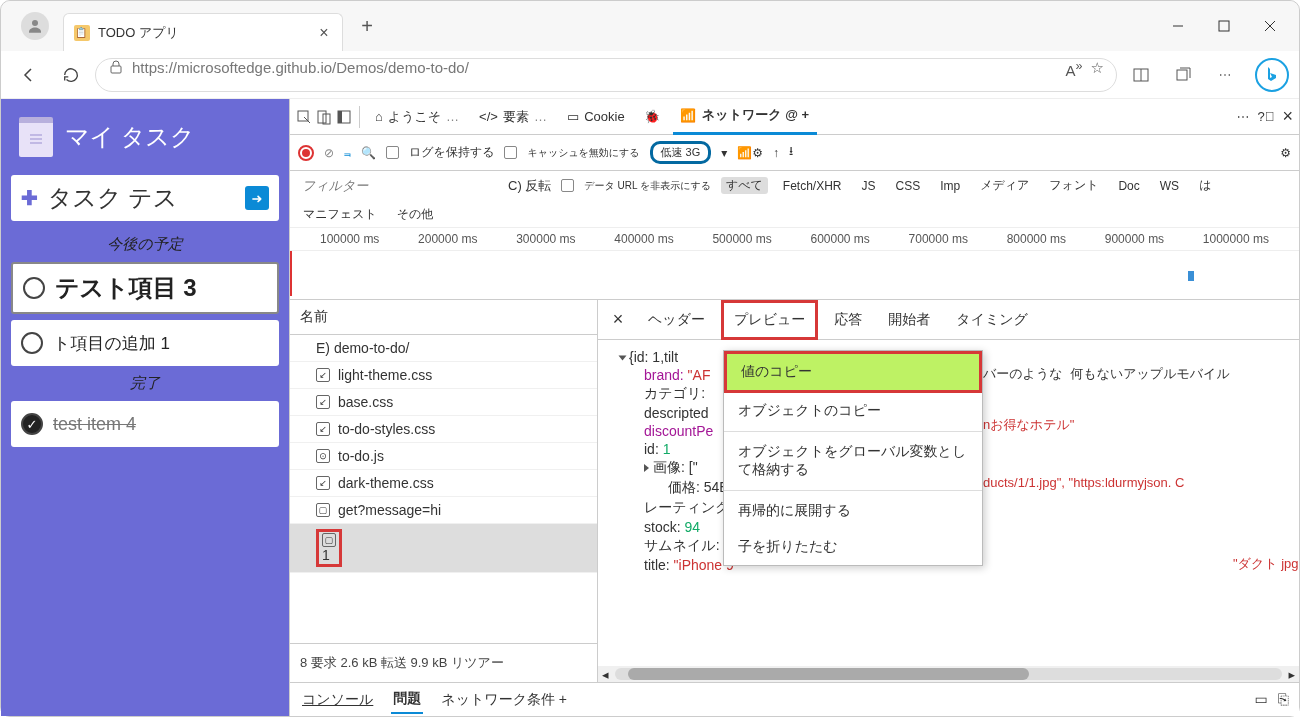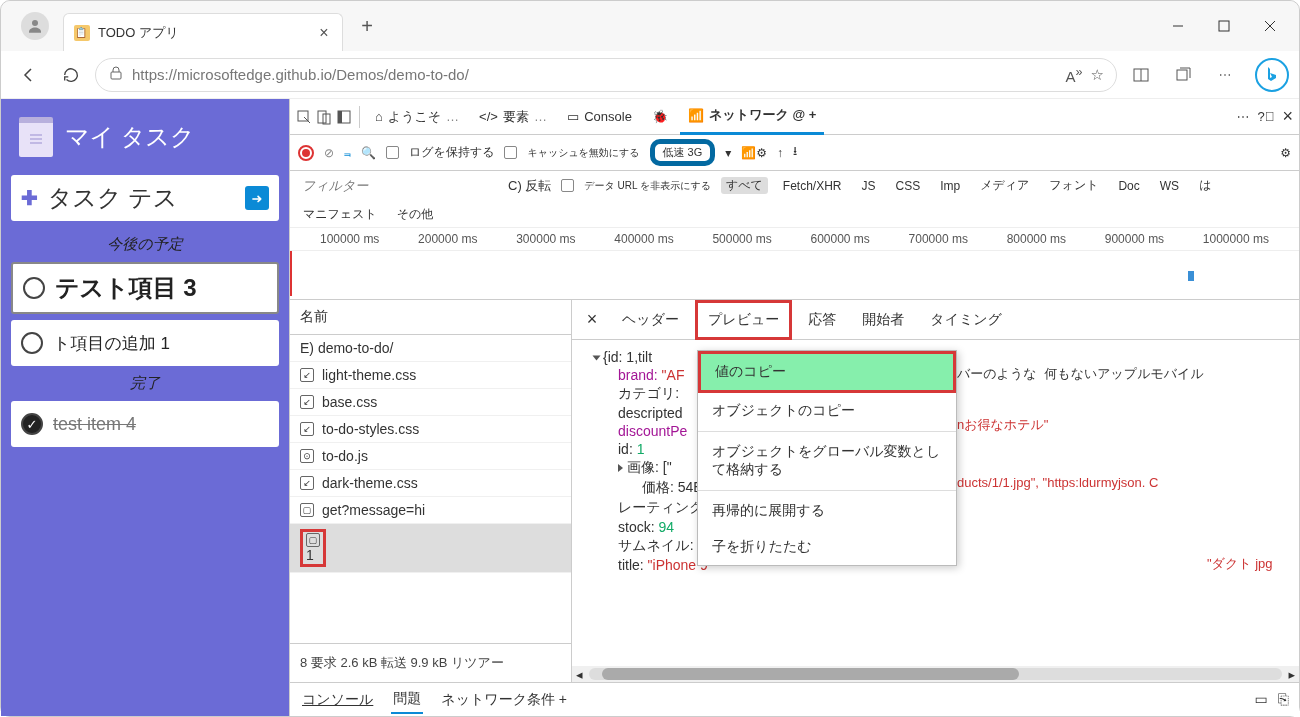--- a/index.html
+++ b/index.html
@@ -10,21 +10,21 @@
 .avatar svg{width:18px;height:18px;fill:#888}
 .tab{display:flex;align-items:center;background:#fff;border-radius:6px 6px 0 0;height:38px;padding:0 10px;width:280px;border:1px solid #ddd;border-bottom:none;position:relative;top:6px}
 .tab-icon{width:16px;height:16px;background:#f5c86b;border-radius:2px;margin-right:8px;display:flex;align-items:center;justify-content:center;font-size:10px}
 .tab-title{font-size:13px;flex:1}
 .tab-close{width:16px;height:16px;display:flex;align-items:center;justify-content:center;cursor:pointer;font-size:16px;color:#555}
 .new-tab{width:32px;height:32px;display:flex;align-items:center;justify-content:center;font-size:20px;color:#555;margin-left:8px;cursor:pointer}
 .win-controls{margin-left:auto;display:flex}
 .win-btn{width:46px;height:32px;display:flex;align-items:center;justify-content:center;cursor:pointer}
 .addr-bar{height:48px;display:flex;align-items:center;padding:0 10px;gap:6px;background:#fff;border-bottom:1px solid #eee}
 .nav-btn{width:36px;height:36px;display:flex;align-items:center;justify-content:center;border-radius:4px;cursor:pointer;color:#555}
-.url-box{flex:1;height:34px;border:1px solid #ddd;border-radius:17px;display:flex;align-items:center;padding:0 12px;gap:8px;color:#555}
+.url-box{flex:1;height:34px;border:1px solid #ddd;border-radius:17px;display:flex;align-items:flex-start;padding:0 12px;gap:8px;color:#555}
 .url-text{flex:1;font-size:15px;color:#777}
 .bing-circle{width:34px;height:34px;border:2px solid #1ba1e2;border-radius:50%;display:flex;align-items:center;justify-content:center;margin-left:6px}
 .content{display:flex;height:calc(100% - 98px)}
 .todo-app{width:288px;background:#6b6bd6;padding:14px 10px;color:#fff}
 .todo-header{display:flex;align-items:center;gap:12px;padding:4px 8px 18px}
 .todo-header-icon{width:34px;height:40px;background:#e8e2f8;border-radius:2px;display:flex;align-items:center;justify-content:center;border-top:6px solid #b8b0dd}
 .todo-title{font-size:24px;font-weight:400}
 .add-row{background:#fff;border-radius:3px;height:46px;display:flex;align-items:center;padding:0 10px;color:#333;margin-bottom:14px}
 .add-plus{font-size:20px;font-weight:bold;color:#6b6bd6;margin-right:10px}
 .add-text{flex:1;font-size:24px}
@@ -41,35 +41,35 @@
 .dt-tabs{height:36px;display:flex;align-items:center;border-bottom:1px solid #ccc;padding:0 6px;gap:4px}
 .dt-tab{display:flex;align-items:center;gap:5px;padding:6px 8px;font-size:13px;color:#333;cursor:pointer;white-space:nowrap;height:36px}
 .dt-tab.active{border-bottom:3px solid #0b8ad6;font-weight:600}
 .dt-icon{width:16px;height:16px;display:flex;align-items:center;justify-content:center}
 .dt-sep{width:1px;height:22px;background:#ccc;margin:0 3px}
 .dt-right{margin-left:auto;display:flex;gap:8px;align-items:center}
 .dt-toolbar{height:36px;display:flex;align-items:center;padding:0 8px;gap:10px;border-bottom:1px solid #ccc;font-size:12px}
 .rec-btn{width:16px;height:16px;border:2px solid #d33;border-radius:50%;display:flex;align-items:center;justify-content:center}
 .rec-dot{width:8px;height:8px;background:#d33;border-radius:50%}
 .checkbox{width:13px;height:13px;border:1px solid #888;border-radius:2px}
-.pill{border:5px solid #0369a1;border-radius:10px;padding:1px 8px;font-size:11px}
+.pill{border:3px solid #0369a1;border-radius:10px;padding:1px 8px;font-size:11px}
 .dt-filter-row{display:flex;align-items:center;padding:4px 8px;gap:10px;font-size:13px;flex-wrap:wrap;border-bottom:1px solid #eee}
 .filter-input{flex:0 0 200px;border:none;padding:3px 4px;font-size:13px;color:#888;font-style:italic}
 .filter-tag{padding:0 5px;font-size:12px;cursor:pointer}
 .filter-tag.sel{background:#ddd;border-radius:3px}
 .dt-row2{display:flex;align-items:center;padding:4px 8px;gap:12px;font-size:13px;border-bottom:1px solid #ccc}
 .timeline{height:72px;border-bottom:1px solid #ccc;position:relative;background:#fff}
 .tl-labels{display:flex;justify-content:space-between;padding:4px 30px;font-size:12px;color:#555}
 .tl-body{height:46px;position:relative;border-top:1px solid #eee}
 .tl-mark{position:absolute;width:6px;height:10px;background:#3a8fd6;top:20px}
 .tl-red{position:absolute;left:0;top:0;bottom:0;width:2px;background:#d33}
 .network-body{flex:1;display:flex;overflow:hidden}
-.req-list{width:282px;border-right:1px solid #ccc;display:flex;flex-direction:column}
+.req-list{width:308px;border-right:1px solid #ccc;display:flex;flex-direction:column}
 .req-header{padding:8px 10px;font-size:14px;border-bottom:1px solid #ccc}
-.req-item{display:flex;align-items:center;gap:8px;padding:5px 10px;font-size:14px;border-bottom:1px solid #f0f0f0;cursor:pointer}
+.req-item{display:flex;align-items:center;gap:8px;padding:5px 26px;font-size:14px;border-bottom:1px solid #f0f0f0;cursor:pointer}
 .req-item.sel{background:#ddd}
 .ft-icon{width:14px;height:14px;border:1.5px solid #666;border-radius:2px;display:flex;align-items:center;justify-content:center;font-size:9px;flex-shrink:0}
 .hl-box{border:3px solid #d63838;padding:1px 3px}
 .req-footer{margin-top:auto;padding:10px;font-size:13px;border-top:1px solid #ccc;color:#444}
 .detail-pane{flex:1;display:flex;flex-direction:column;position:relative}
 .detail-tabs{display:flex;align-items:center;height:40px;padding:0 6px;gap:6px;border-bottom:1px solid #ccc}
 .detail-tab{padding:8px 10px;font-size:14px;cursor:pointer}
 .detail-tab.hl{border:3px solid #d63838;border-bottom:3px solid #d63838}
 .detail-close{width:28px;height:28px;display:flex;align-items:center;justify-content:center;font-size:18px;cursor:pointer}
 .json-view{flex:1;padding:8px 12px;font-size:14px;font-family:Consolas,monospace;overflow:auto;position:relative}
@@ -78,27 +78,27 @@
 .json-str{color:#c33}
 .json-num{color:#1a6}
 .indent0{padding-left:10px}
 .indent1{padding-left:34px}
 .indent2{padding-left:58px}
 .tri{display:inline-block;width:0;height:0;border-left:5px solid #555;border-top:4px solid transparent;border-bottom:4px solid transparent;margin-right:4px;vertical-align:middle}
 .tri.open{transform:rotate(90deg)}
 .ctx-menu{position:absolute;left:125px;top:10px;width:260px;background:#fff;border:1px solid #bbb;box-shadow:2px 2px 8px rgba(0,0,0,0.2);z-index:10}
 .ctx-header{border:3px solid #d63838}
 .ctx-item{padding:9px 14px;font-size:14px;cursor:pointer}
-.ctx-item:hover,.ctx-item.hov{background:#86efac}
+.ctx-item:hover,.ctx-item.hov{background:#bef264}
 .ctx-sep{height:1px;background:#ddd;margin:2px 0}
 .overflow-text{position:absolute;font-size:13px;font-family:Consolas,monospace;white-space:nowrap}
 .bottom-drawer{height:34px;border-top:1px solid #ccc;display:flex;align-items:center;padding:0 10px;gap:16px;font-size:14px}
 .drawer-tab{padding:4px 2px;cursor:pointer}
 .drawer-tab.u{text-decoration:underline}
-.drawer-tab.active{border-bottom:2px solid #0b8ad6;font-weight:400}
+.drawer-tab.active{border-bottom:2px solid #0b8ad6;font-weight:700}
 .drawer-right{margin-left:auto;display:flex;gap:10px}
 .hscroll{height:16px;background:#f0f0f0;display:flex;align-items:center;padding:0 4px}
 .hscroll-track{flex:1;height:12px;background:#ddd;border-radius:6px;position:relative;margin:0 6px}
 .hscroll-thumb{position:absolute;left:2%;width:60%;height:12px;background:#aaa;border-radius:6px}
 .settings-gear{margin-left:auto}
 .small-icon{font-size:15px;color:#555}
 </style>
 </head>
 <body>
 
@@ -239,21 +239,21 @@
             <span>ようこそ</span>
             <span style="color:#888">…</span>
           </div>
         <div class="dt-tab">
             <span>&lt;/&gt;</span>
             <span>要素</span>
             <span style="color:#888">…</span>
           </div>
         <div class="dt-tab">
             <span>▭</span>
-            <span>Console</span>
+            <span>Cookie</span>
           </div>
         <div class="dt-tab">
             <span>🐞</span>
           </div>
         <div class="dt-tab active">
             <span>📶</span>
             <span>ネットワーク @ +</span>
           </div>
         <div class="dt-right">
           <span>⋯</span>

